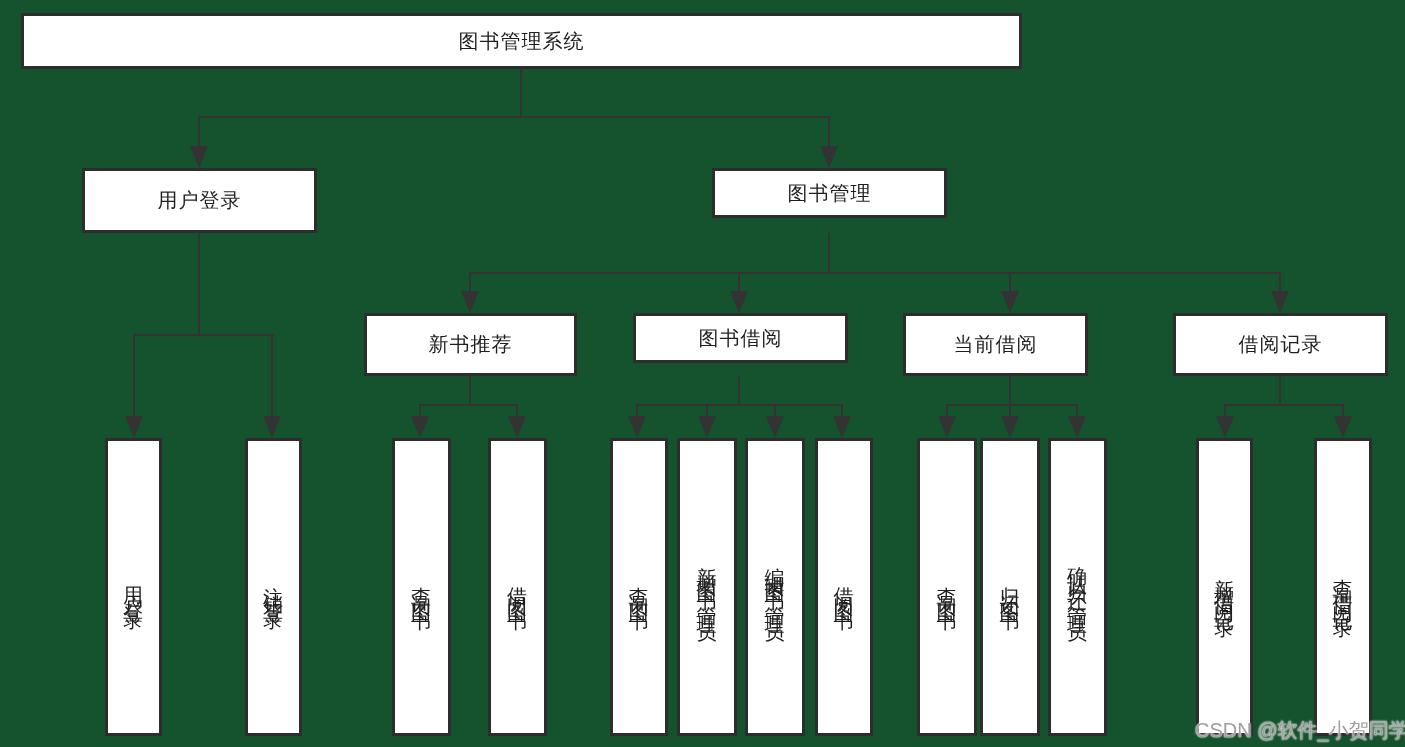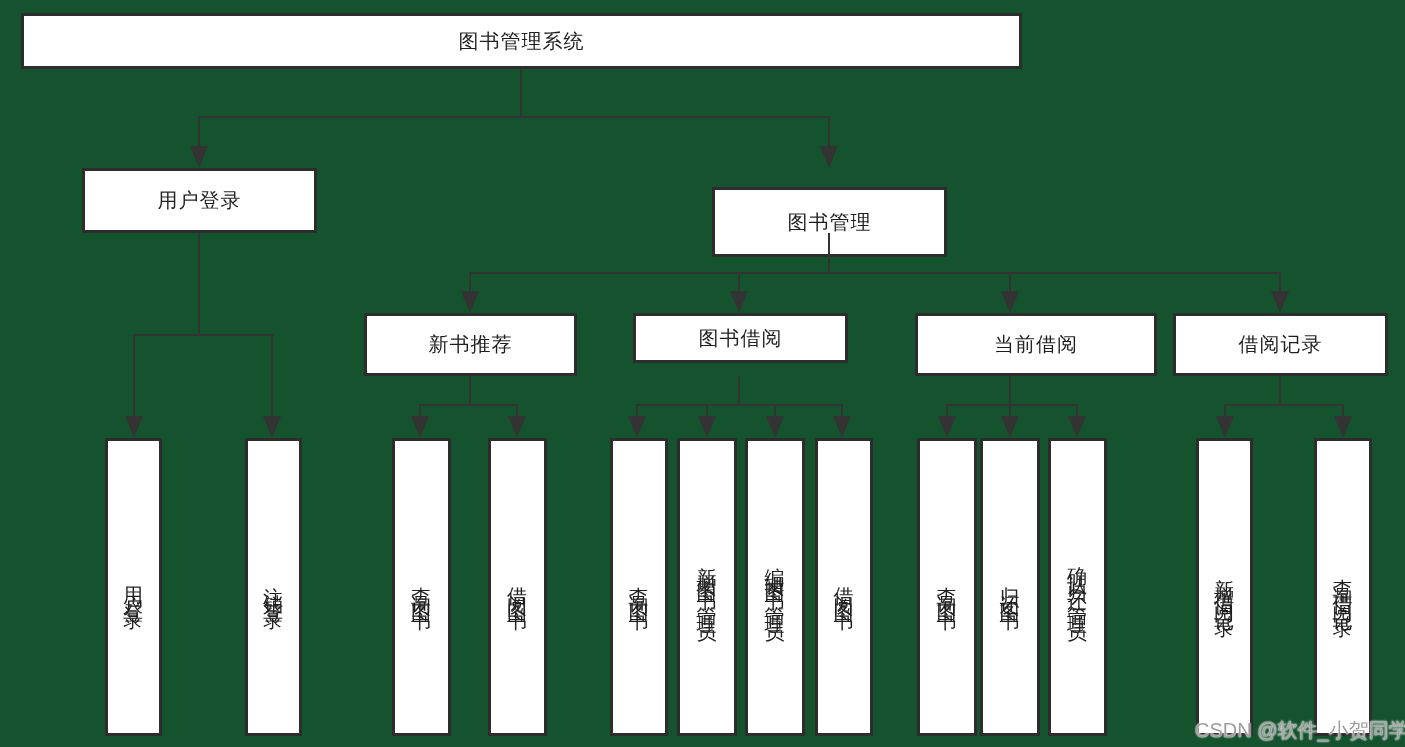--- a/index.html
+++ b/index.html
@@ -41,21 +41,21 @@
   <div class="v" style="left:520px;top:69px;height:49px;"></div>
   <div class="h" style="left:198px;top:116px;width:633px;"></div>
   <div class="v" style="left:198px;top:116px;height:32px;"></div>
   <div class="a" style="left:190px;top:146px;"></div>
   <div class="v" style="left:828px;top:116px;height:32px;"></div>
   <div class="a" style="left:820px;top:146px;"></div>
 
   <div class="box" style="left:82px;top:168px;width:235px;height:65px;">
     <span>用户登录</span>
   </div>
-  <div class="box" style="left:712px;top:168px;width:235px;height:70px;margin-top:19px;">
+  <div class="box" style="left:712px;top:168px;width:235px;height:50px;">
     <span>图书管理</span>
   </div>
 
   <div class="v" style="left:198px;top:233px;height:103px;"></div>
   <div class="h" style="left:133px;top:334px;width:141px;"></div>
   <div class="v" style="left:133px;top:334px;height:84px;"></div>
   <div class="a" style="left:125px;top:416px;"></div>
   <div class="v" style="left:271px;top:334px;height:84px;"></div>
   <div class="a" style="left:263px;top:416px;"></div>
 
@@ -69,21 +69,21 @@
   <div class="a" style="left:1001px;top:291px;"></div>
   <div class="v" style="left:1279px;top:272px;height:21px;"></div>
   <div class="a" style="left:1271px;top:291px;"></div>
 
   <div class="box" style="left:364px;top:313px;width:213px;height:63px;align-items:center;">
     <span>新书推荐</span>
   </div>
   <div class="box" style="left:633px;top:313px;width:215px;height:50px;">
     <span>图书借阅</span>
   </div>
-  <div class="box" style="left:903px;top:313px;width:242px;height:63px;margin-left:12px;">
+  <div class="box" style="left:903px;top:313px;width:185px;height:63px;">
     <span>当前借阅</span>
   </div>
   <div class="box" style="left:1173px;top:313px;width:215px;height:63px;">
     <span>借阅记录</span>
   </div>
 
   <div class="v" style="left:469px;top:376px;height:30px;"></div>
   <div class="h" style="left:419px;top:404px;width:99px;"></div>
   <div class="v" style="left:419px;top:404px;height:14px;"></div>
   <div class="a" style="left:411px;top:416px;"></div>

